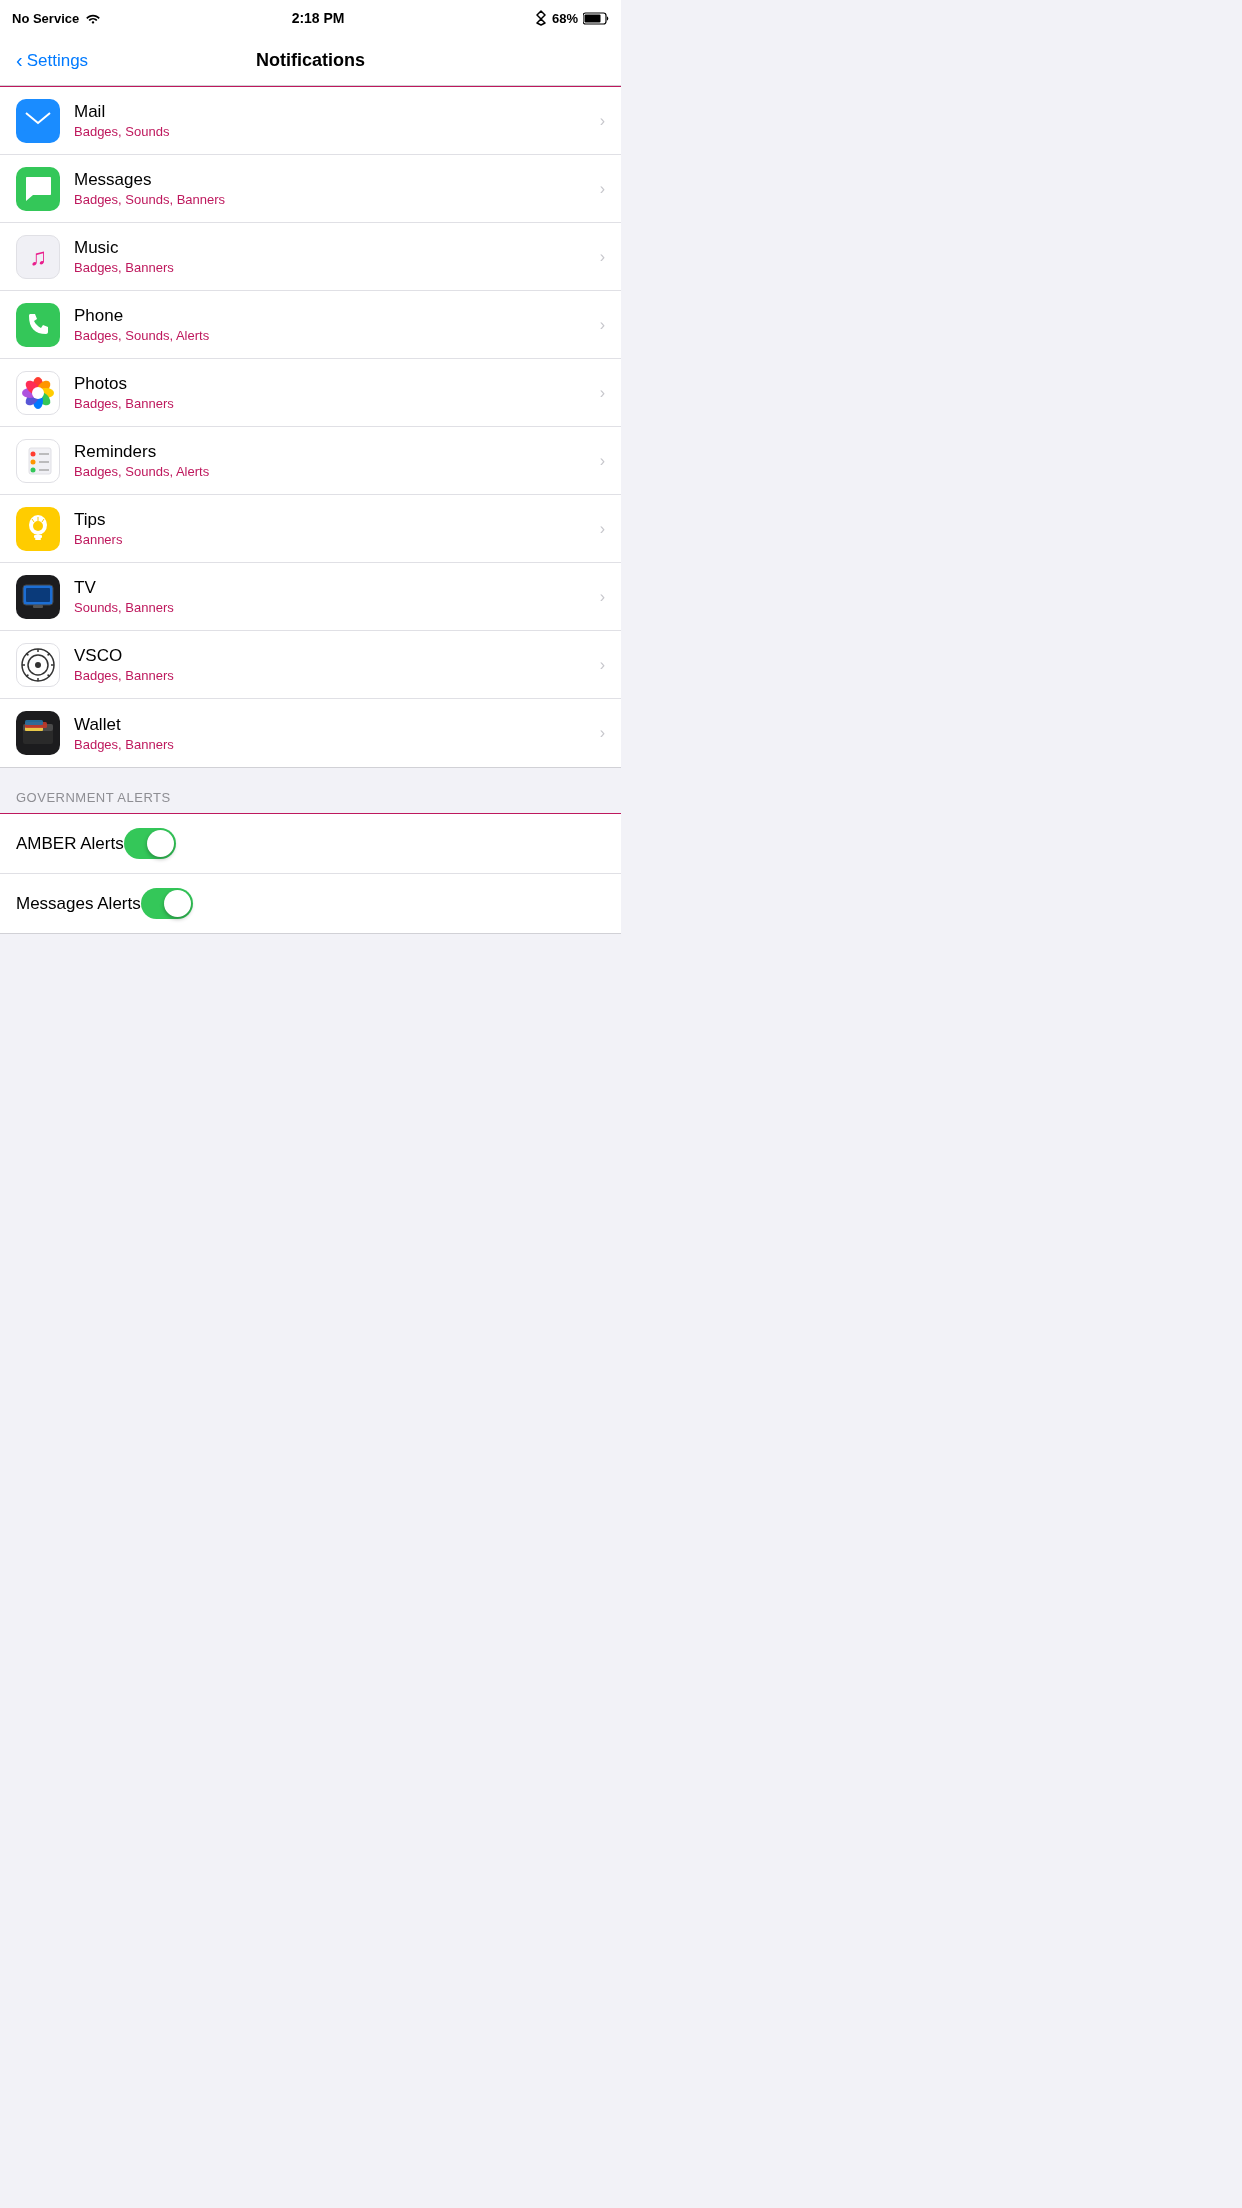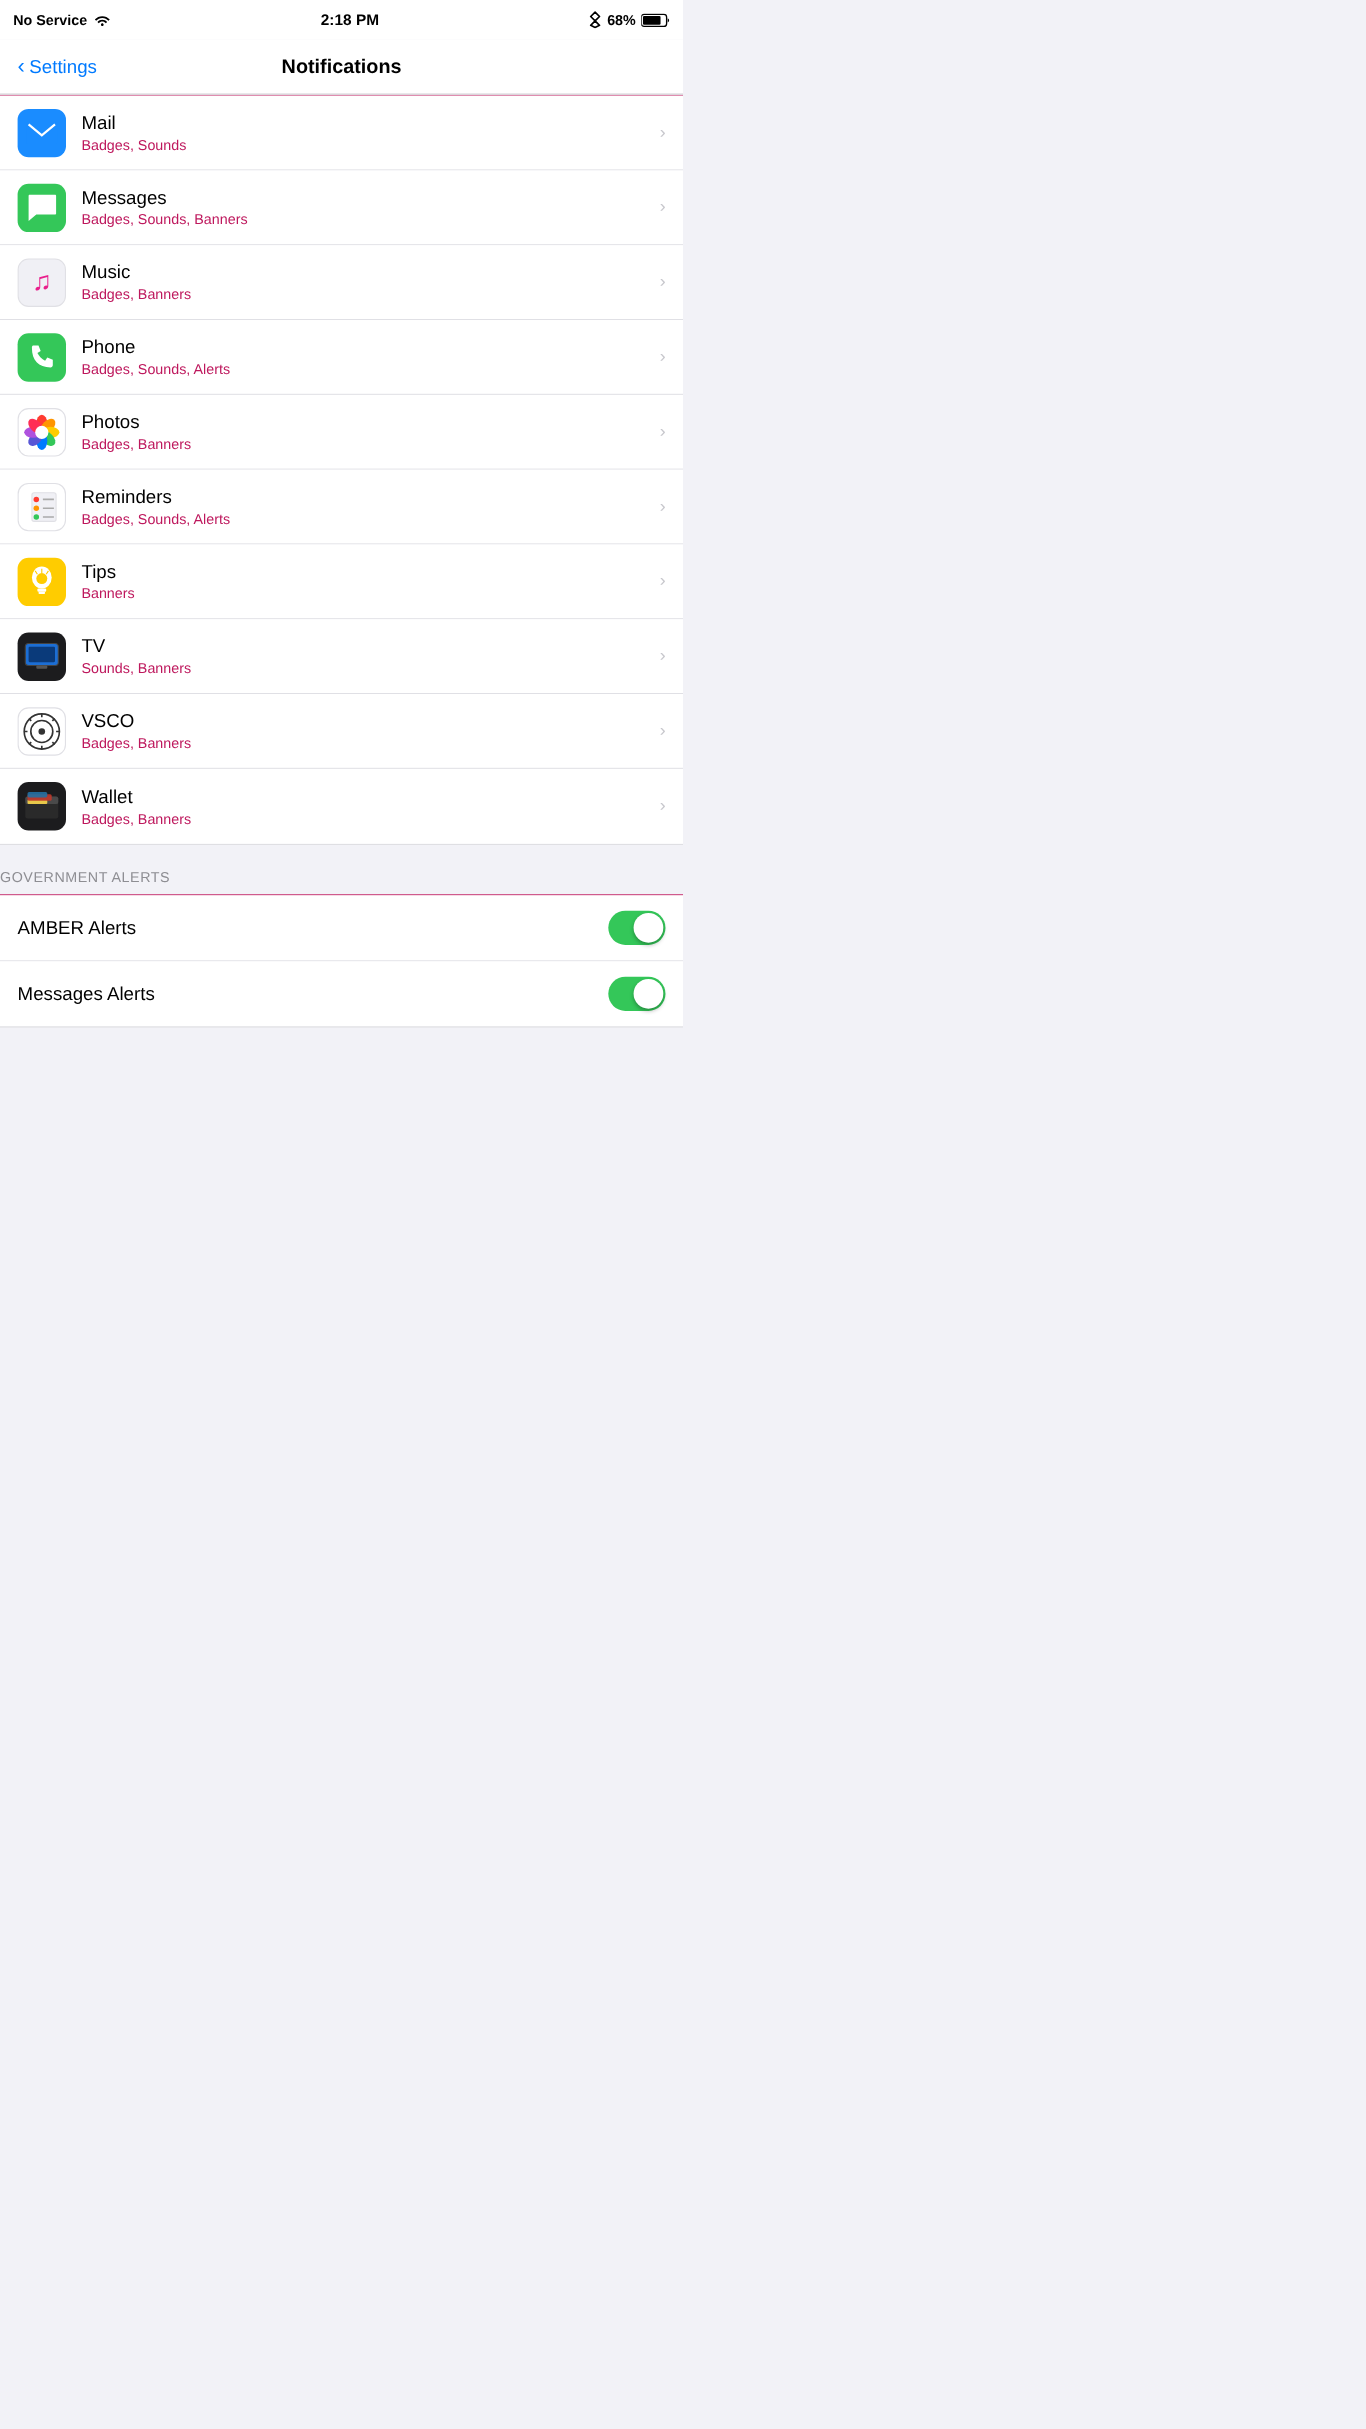--- a/index.html
+++ b/index.html
@@ -161,32 +161,32 @@
       color: #be185d;
     }
     .chevron-right {
       color: #c7c7cc;
       font-size: 16px;
       margin-left: 8px;
     }
 
     
     .section-header {
-      padding: 22px 0 8px;
+      padding: 22px 16px 8px;
       font-size: 13px;
       color: #8e8e93;
       font-weight: 400;
       letter-spacing: 0.5px;
       background: #f2f2f7;
     }
 
     .toggle-item {
       display: flex;
       align-items: center;
-      justify-content: space-between;
+      justify-content: flex-start;
       padding: 14px 16px;
       background: #fff;
       border-bottom: 1px solid #e0e0e5;
       min-height: 56px;
     }
     .toggle-item:last-child {
       border-bottom: none;
     }
     .toggle-label {
       font-size: 17px;

